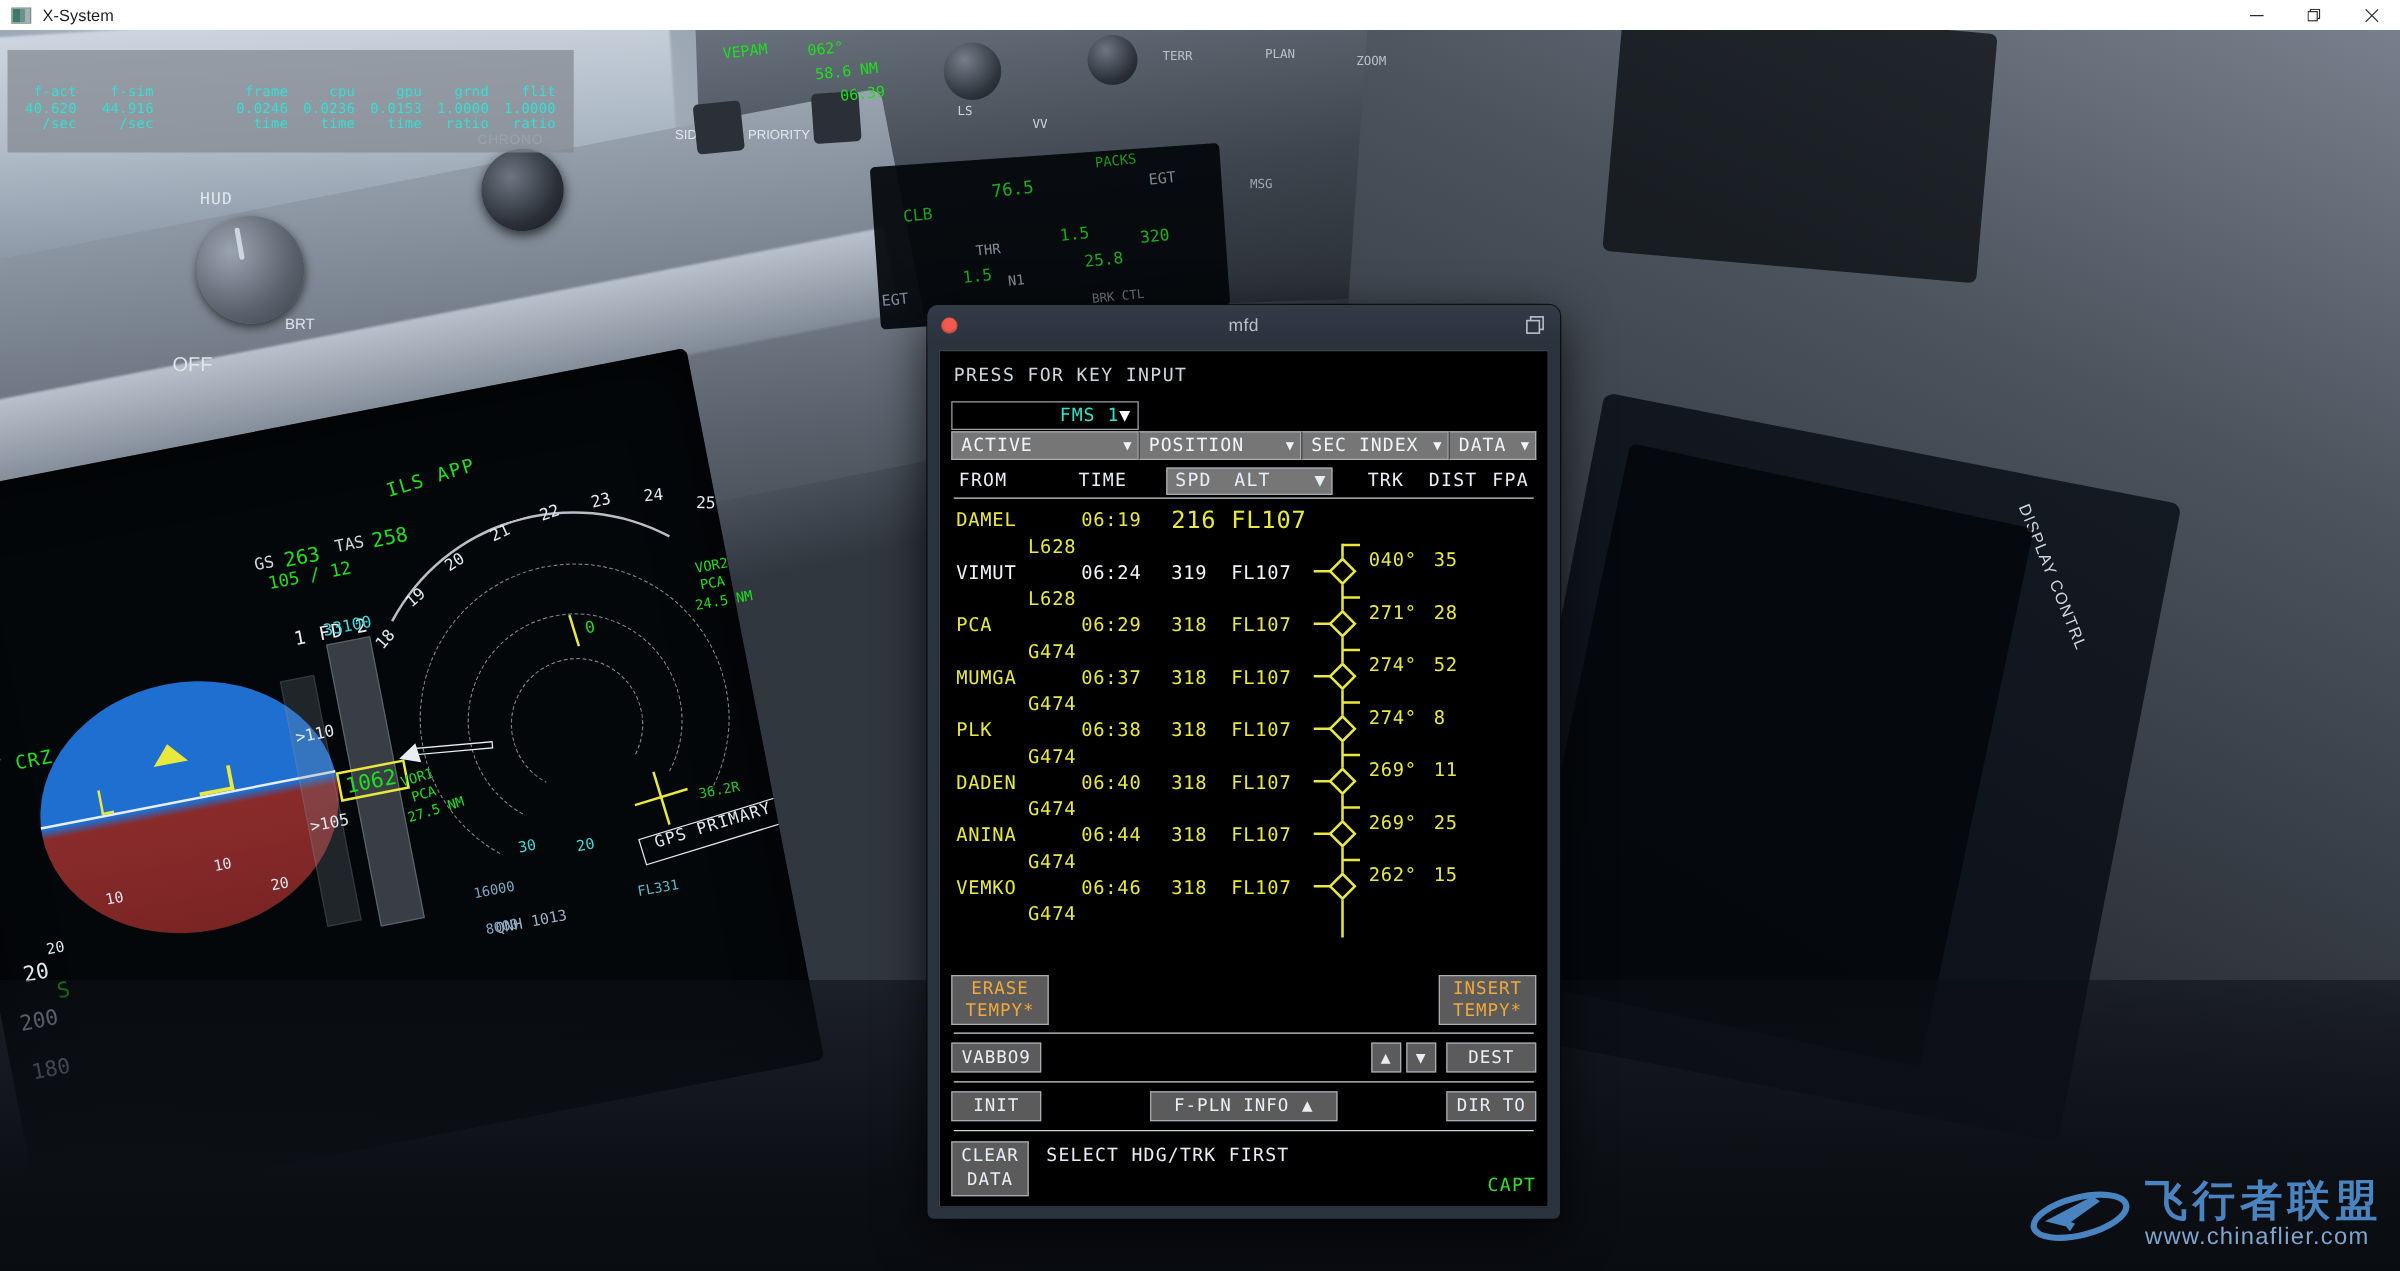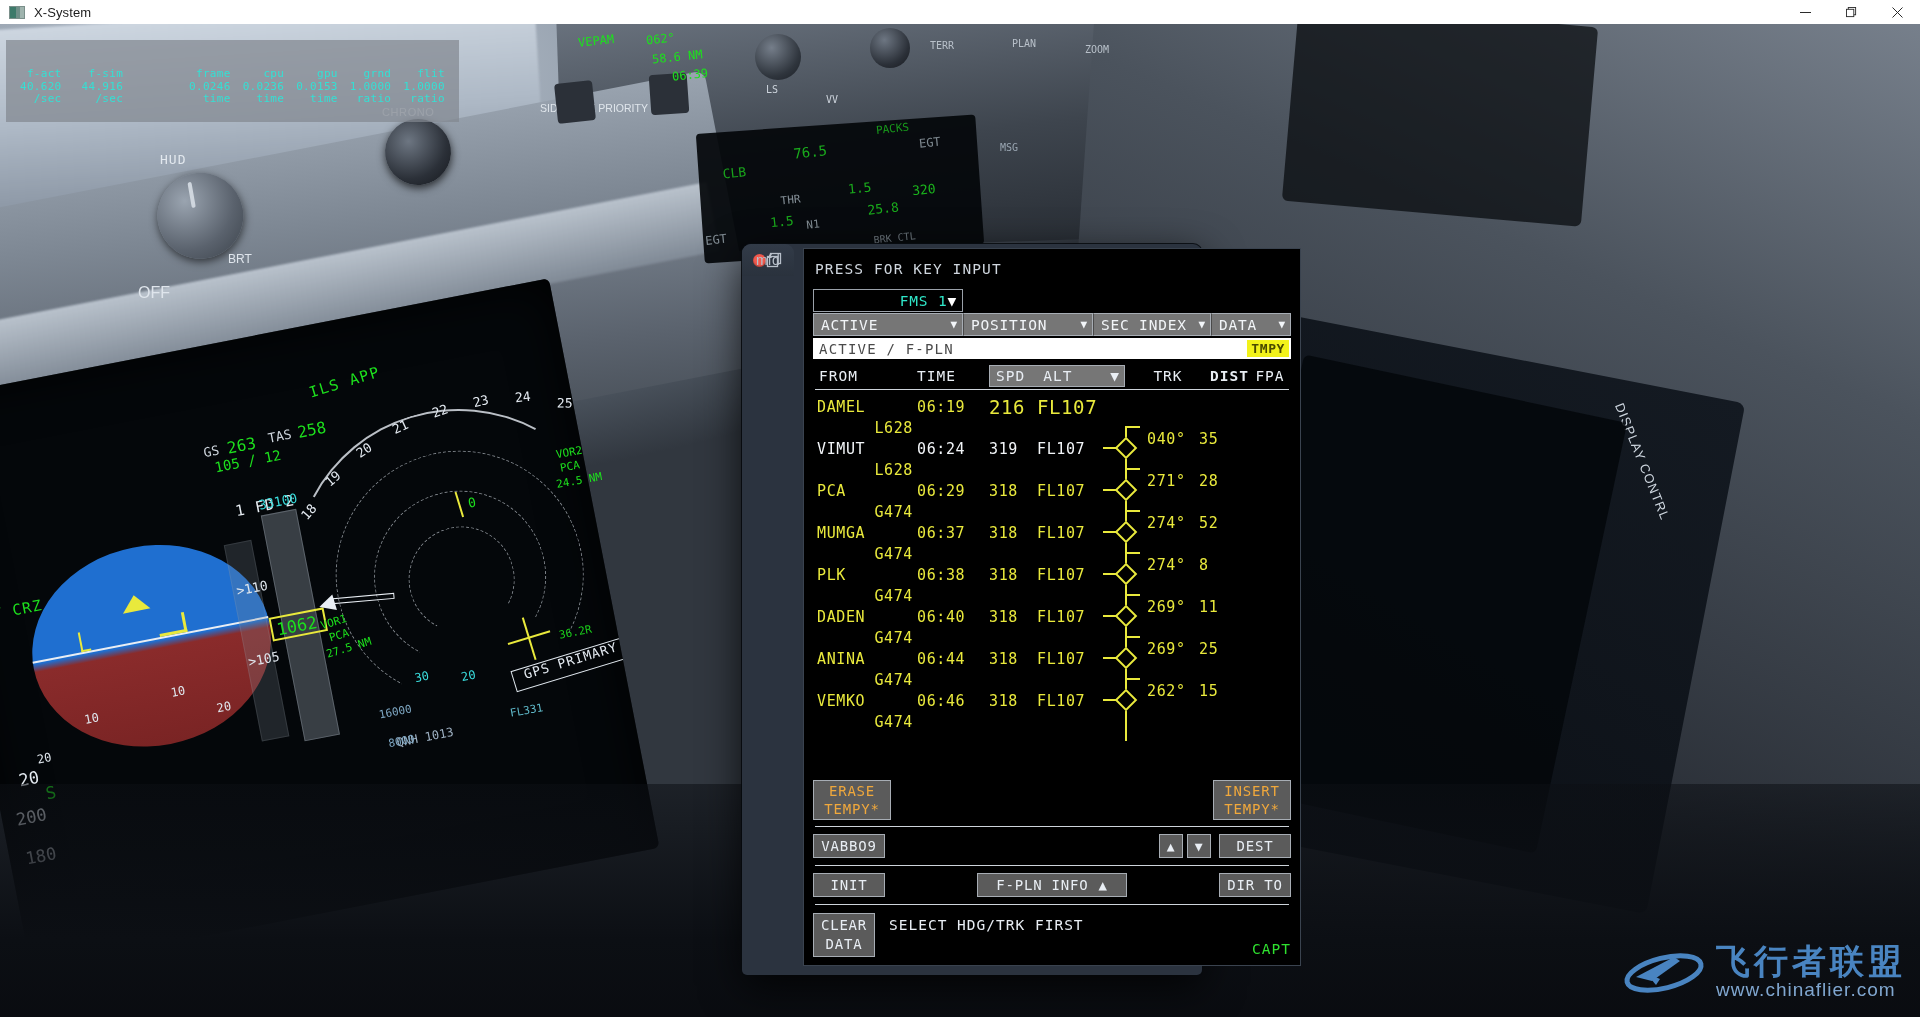--- a/index.html
+++ b/index.html
@@ -153,26 +153,26 @@
     z-index: 20;
     white-space: pre;
   }
   #perf table { border-collapse: collapse; }
   #perf td { padding: 0 6px; text-align: right; font-size: 11px; line-height:12.5px; color:#34e0d4;}
   #perf td.grp { padding-right: 14px; }
 
   
   #mfd-window {
     position: absolute;
-    left: 742px; top: 244px; width: 460px; height: 731px;
+    left: 742px; top: 244px; width: 506px; height: 731px;
     background: #2b333f;
     border-radius: 9px 9px 5px 5px;
     box-shadow: 0 12px 40px rgba(0,0,0,.75), 0 0 0 1px rgba(10,14,20,.9);
     z-index: 30;
-    display:flex; 
+    display:flex; flex-direction:column;
   }
   #mfd-titlebar {
     height: 32px; flex: 0 0 32px;
     border-radius: 9px 9px 0 0;
     background: linear-gradient(180deg,#323b48 0%, #2a323d 100%);
     display:flex; align-items:center; position:relative;
   }
   #mfd-close {
     width: 13px; height: 13px; border-radius: 50%;
     background: #f25a4e; margin-left: 11px;
@@ -251,21 +251,21 @@
   }
   #ch-from { width: 104px; padding-left: 6px;}
   #ch-time { width: 72px; }
   #ch-spdalt {
     width: 136px; background:#767676; border:1px solid #a7adb4;
     height:22px; display:flex; align-items:center; padding: 0 4px 0 6px;
     justify-content: space-between;
   }
   #ch-spdalt .sa { display:flex; gap: 18px; }
   #ch-trk { width: 58px; text-align:center; margin-left: 14px;}
-  #ch-dist{ width: 52px; text-align:right;font-weight:bold; }
+  #ch-dist{ width: 52px; text-align:center; }
   #ch-fpa { width: 42px; text-align:center; }
   #col-rule { height:1px; background:#cdd3da; margin: 2px 2px 0 2px; }
 
   
   #fpln {
     position: relative;
     margin-top: 6px;
     flex: 1 1 auto;
   }
   .wp-row, .awy-row {
@@ -602,24 +602,20 @@
       <div class="dd" id="m-secindex">
         <span>SEC INDEX</span>
         <span class="caret">▼</span>
       </div>
       <div class="dd" id="m-data">
         <span>DATA</span>
         <span class="caret">▼</span>
       </div>
     </div>
 
-    <div id="title-bar-row">
-      <span id="page-title-txt">ACTIVE / F-PLN</span>
-      <span id="tmpy-badge">TMPY</span>
-    </div>
 
     <div id="col-head">
       <span id="ch-from">FROM</span>
       <span id="ch-time">TIME</span>
       <span id="ch-spdalt">
         <span class="sa">
           <span>SPD</span>
           <span>ALT</span>
         </span>
         <span class="caret">▼</span>

